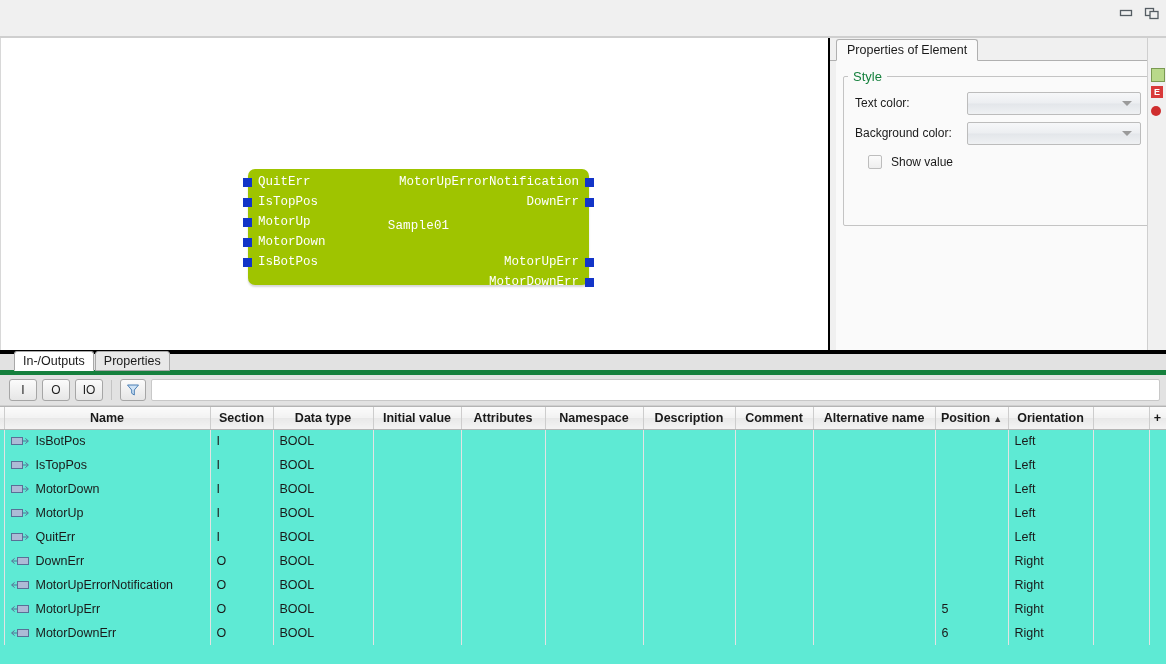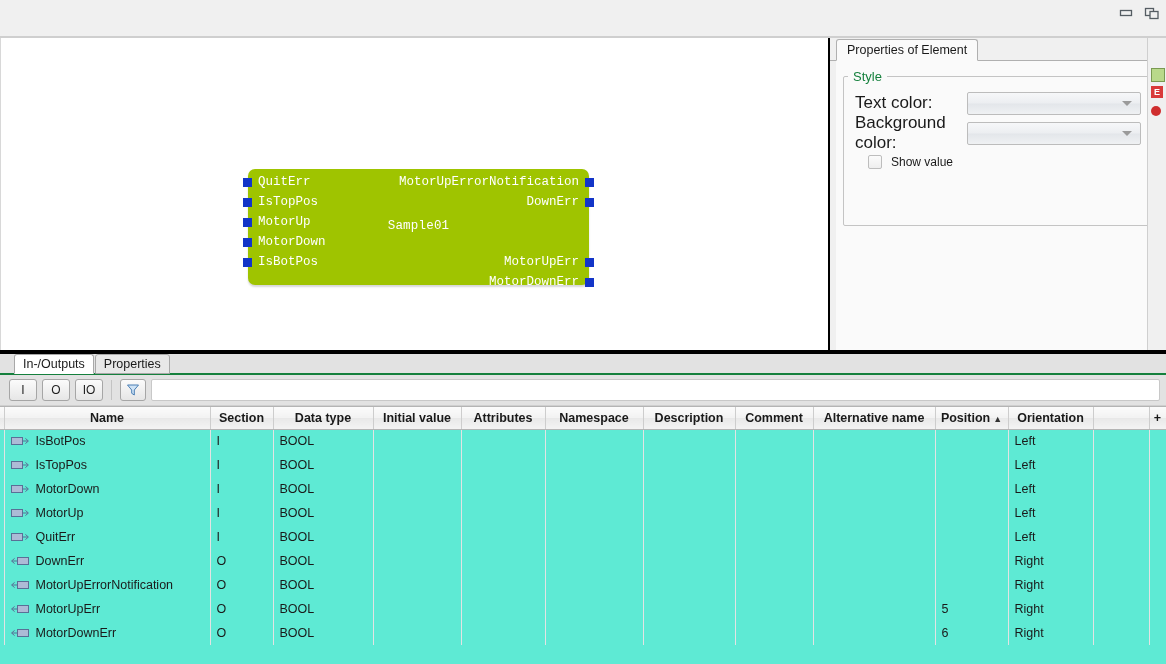--- a/index.html
+++ b/index.html
@@ -194,21 +194,21 @@
     position: absolute;
     left: 11px;
     right: 14px;
     height: 24px;
     display: flex;
     align-items: center;
   }
   .field-label {
     width: 112px;
     flex: 0 0 112px;
-    font-size: 17px;
+    font-size: 12px;
     color: #1a1a1a;
   }
   .combo {
     flex: 1 1 auto;
     height: 23px;
     border: 1px solid #bcbcbc;
     border-radius: 2px;
     background: linear-gradient(to bottom, #f6f7f9 0%, #eceef1 48%, #e3e6ea 52%, #eff1f3 100%);
     position: relative;
     box-sizing: border-box;
@@ -266,21 +266,21 @@
     flex-direction: column;
     position: relative;
     min-height: 0;
   }
   .btab-strip {
     height: 21px;
     display: flex;
     align-items: flex-end;
     padding-left: 14px;
     background: #e2e2e2;
-    border-bottom: 2px solid #15803d;
+    border-bottom: 5px solid #15803d;
     box-sizing: border-box;
     flex: 0 0 21px;
   }
   .btab {
     height: 20px;
     padding: 0 8px;
     border: 1px solid #a8a8a8;
     border-top-left-radius: 3px;
     border-top-right-radius: 3px;
     background: #e8e8e8;

